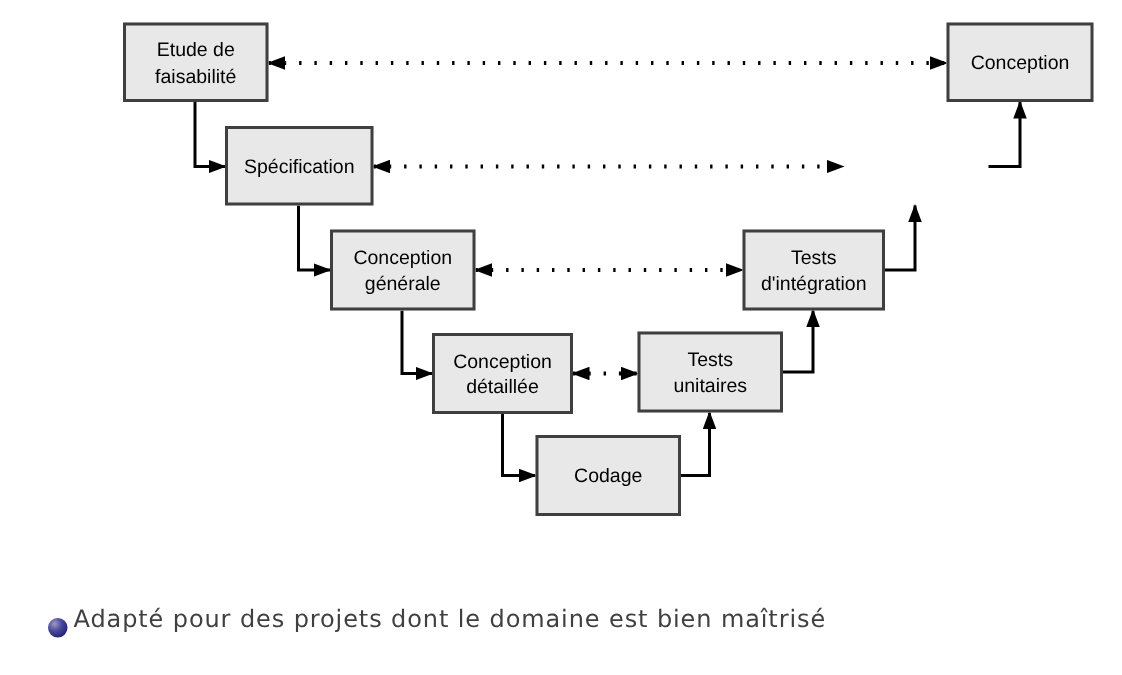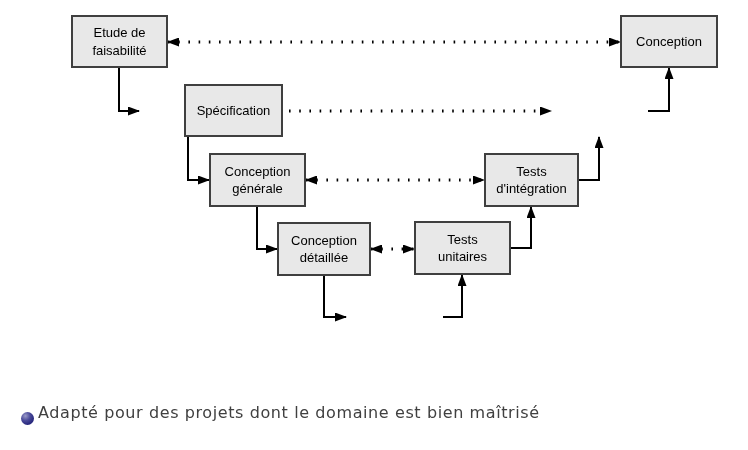--- a/index.html
+++ b/index.html
@@ -3,21 +3,21 @@
 <meta charset="utf-8">
 <style>
   html, body { margin: 0; padding: 0; }
   body {
     width: 748px; height: 450px;
     background: #ffffff;
     font-family: "Liberation Sans", sans-serif;
     position: relative;
     overflow: hidden;
   }
-  .stage { position: absolute; left: 1px; top: 0; width: 596px; height: 450px; border-radius: 15px; }
+  .stage { position: absolute; left: 12px; top: 0; width: 596px; height: 450px; border-radius: 15px; }
   svg.wires { position: absolute; left: 0; top: 0; pointer-events: none; }
   .elbow { fill: none; stroke: var(--line-color, #000); stroke-width: 2; }
   .dotted {
     fill: none; stroke: var(--line-color, #000);
     stroke-width: 2.8; stroke-dasharray: 1.6 8.6; stroke-linecap: butt;
   }
   .ah { fill: var(--line-color, #000); stroke: none; }
   .vbox {
     position: absolute;
     box-sizing: border-box;
@@ -68,25 +68,26 @@
     <path class="elbow" marker-end="url(#arrEnd)" d="M647,111 L668,111 L668,68"></path>
 
     <path class="dotted" marker-start="url(#arrStart)" marker-end="url(#arrEnd)" d="M167,42 L619,42"></path>
     <path class="dotted" marker-start="url(#arrStart)" marker-end="url(#arrEnd)" d="M237,111 L550,111"></path>
     <path class="dotted" marker-start="url(#arrStart)" marker-end="url(#arrEnd)" d="M305,180 L483,180"></path>
     <path class="dotted" marker-start="url(#arrStart)" marker-end="url(#arrEnd)" d="M370,249 L413,249"></path>
   </svg>
 
   <div class="vbox" style="left:70px;  top:15px;  width:97px; height:53px;">Etude de
 faisabilité</div>
-  <div class="vbox" style="left:138px; top:84px;  width:99px; height:53px;margin-left:45px;">Spécification</div>
+  <div class="vbox" style="left:138px; top:84px;  width:99px; height:53px;">Spécification</div>
   <div class="vbox" style="left:208px; top:153px; width:97px; height:54px;">Conception
 générale</div>
   <div class="vbox" style="left:276px; top:222px; width:94px; height:54px;">Conception
 détaillée</div>
+  <div class="vbox" style="left:345px; top:290px; width:97px; height:54px;">Codage</div>
   <div class="vbox" style="left:413px; top:221px; width:97px; height:54px;">Tests
 unitaires</div>
   <div class="vbox" style="left:483px; top:153px; width:95px; height:54px;">Tests
 d'intégration</div>
   <div class="vbox" style="left:619px; top:15px;  width:98px; height:53px;">Conception</div>
 
   <div class="bullet-line">
     <span class="bullet-dot"></span>
     <span class="bullet-text">Adapté pour des projets dont le domaine est bien maîtrisé</span>
   </div>

